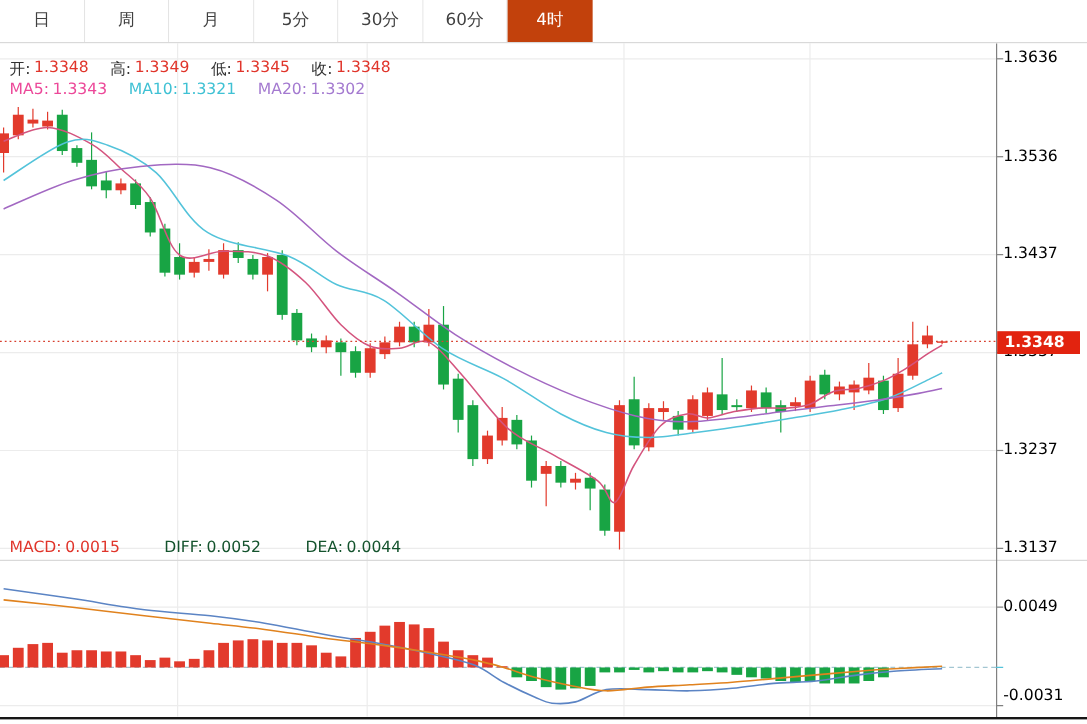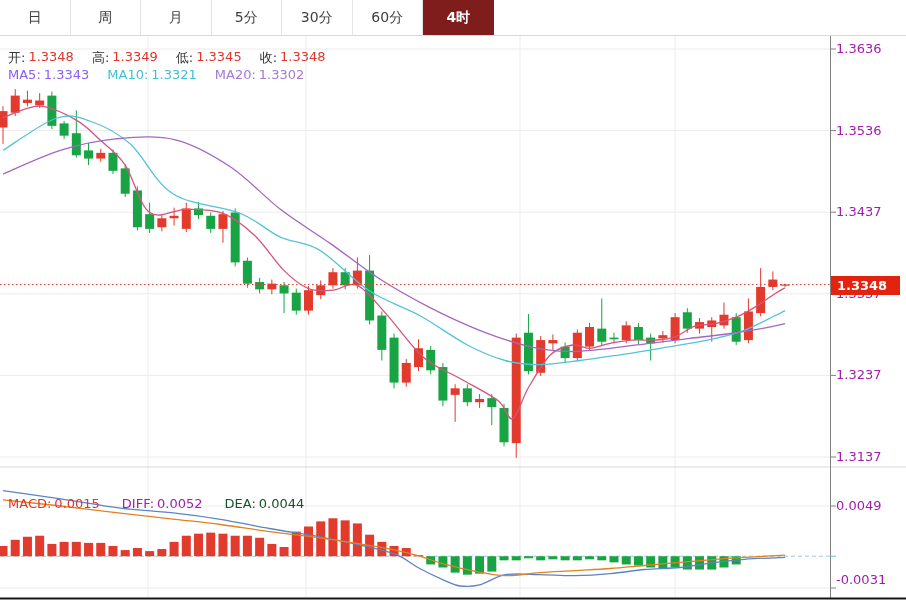--- a/index.html
+++ b/index.html
@@ -5,40 +5,40 @@
   html,body{margin:0;padding:0}
   body{
     width:906px;height:603px;position:relative;background:#fff;overflow:hidden;
     font-family:"DejaVu Sans","Liberation Sans",sans-serif;
   }
   
   .tabbar{position:absolute;top:0;left:0;width:906px;height:36px;display:flex;
     background:#fff;border-bottom:1px solid #d9d9d9;box-sizing:border-box;z-index:5}
   .tab{width:70.5px;height:35px;line-height:35px;text-align:center;font-size:14px;color:#404040;
     border-right:1px solid #e4e4e4;box-sizing:border-box;cursor:pointer;background:#fff}
-  .tab.active{background:#7f1d1d;color:#fff;border-right:none;font-weight:bold}
+  .tab.active{background:#c2410c;color:#fff;border-right:none;font-weight:normal}
   .tab-filler{flex:1;background:#fff}
   
   #chart-svg{position:absolute;top:0;left:0;z-index:1}
   
   .info-row{position:absolute;left:8px;display:flex;gap:18px;font-size:13px;z-index:4;white-space:nowrap}
   .row-ohlc{top:49px}
   .row-ma{top:67px}
-  .row-macd{top:496px;gap:22px}
+  .row-macd{top:449px;gap:37px}
   .pair{display:flex;gap:3px}
   .lbl{color:#333}
   .val-red{color:#e0352b}
-  .c-ma5{color:#8b5cf6}
+  .c-ma5{color:#ec4899}
   .c-ma10{color:#3fc1d4}
   .c-ma20{color:#a47ad0}
   .c-macd{color:#e0352b}
-  .c-diff{color:#a21caf}
+  .c-diff{color:#14532d}
   .c-dea{color:#14532d}
   
-  .axis-label{position:absolute;left:836px;font-size:13px;color:#a21caf;z-index:3;
+  .axis-label{position:absolute;left:836px;font-size:13px;color:#000000;z-index:3;
     font-family:"DejaVu Sans","Liberation Sans",sans-serif}
   .am0{top:41px}.am1{top:123px}.am2{top:204px}.am3{top:286px}.am4{top:367px}.am5{top:449px}
   .ax-macd0{top:498px}.ax-macd1{top:572px}
   
   .price-tag{position:absolute;left:831px;top:276px;width:69px;height:19px;background:#e2230f;
     color:#fff;font-size:13px;font-weight:bold;line-height:19px;padding-left:6px;
     box-sizing:border-box;z-index:6}
 </style>
 </head>
 <body>

